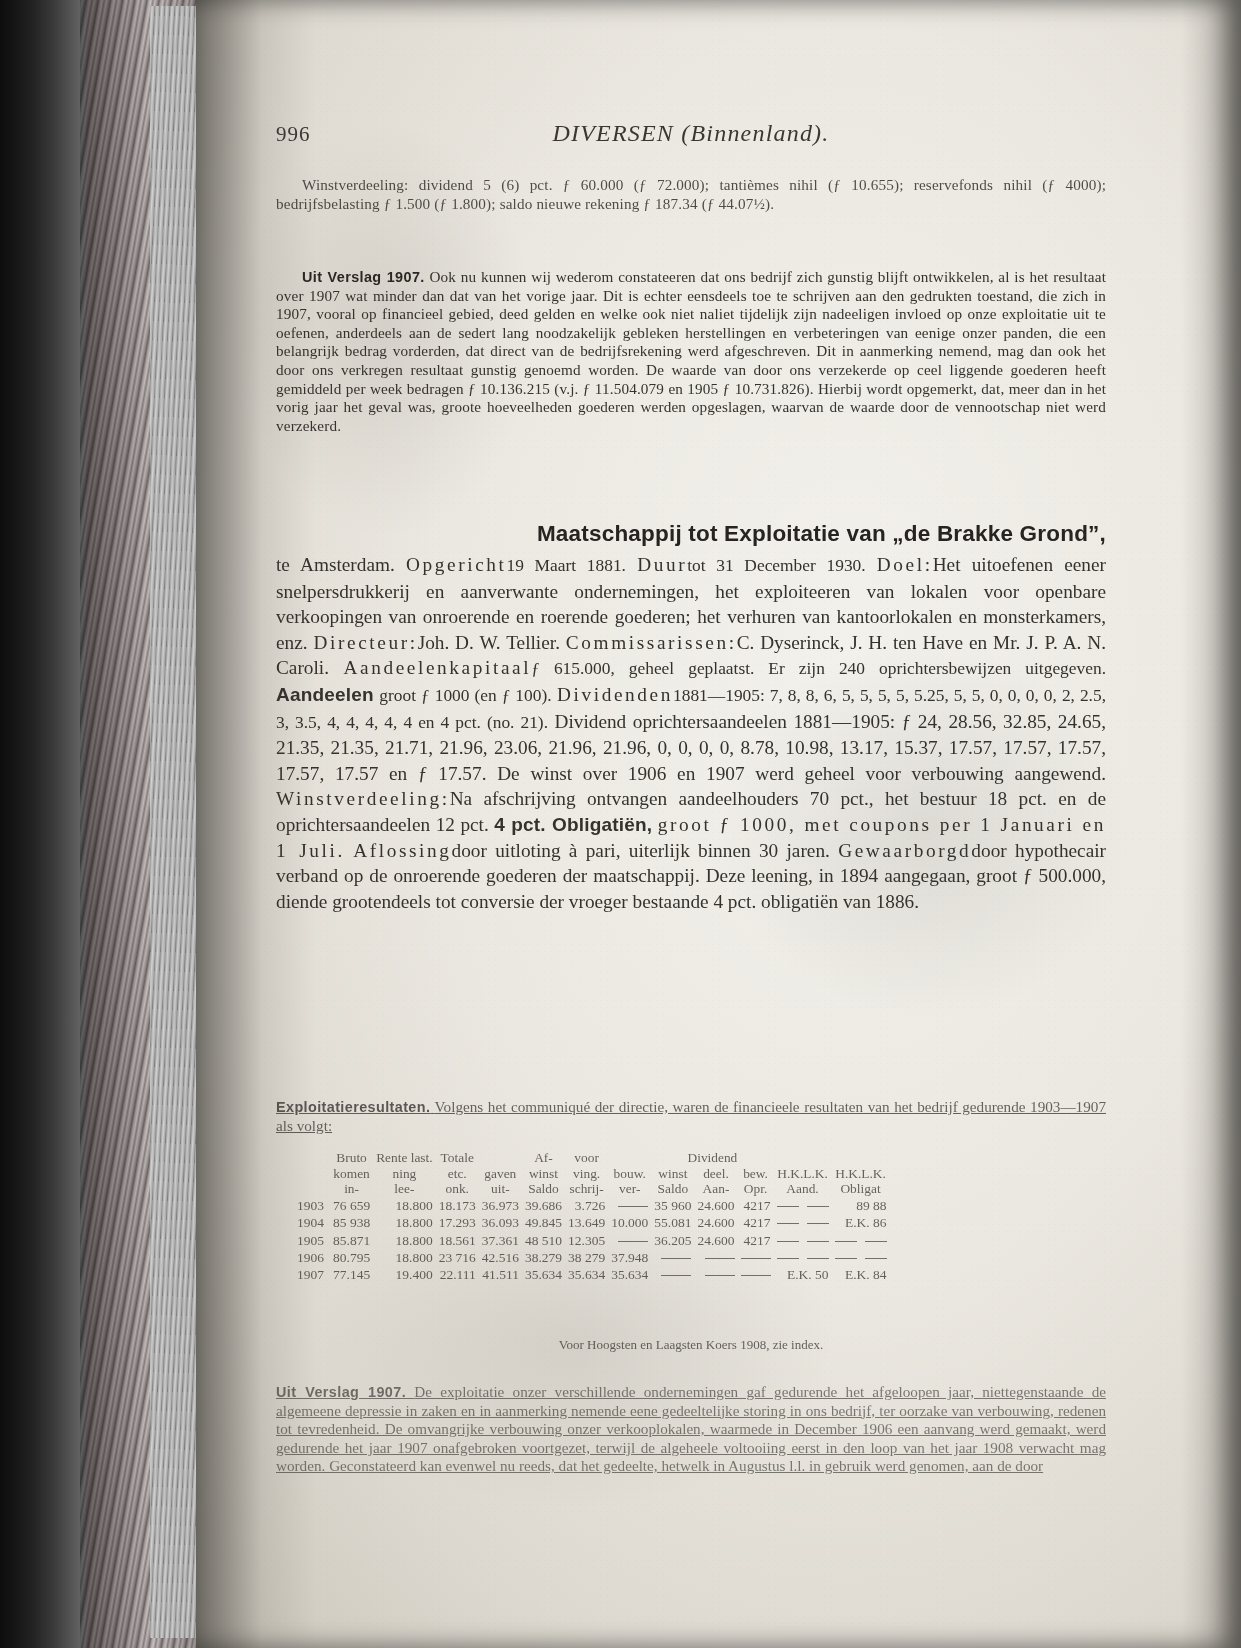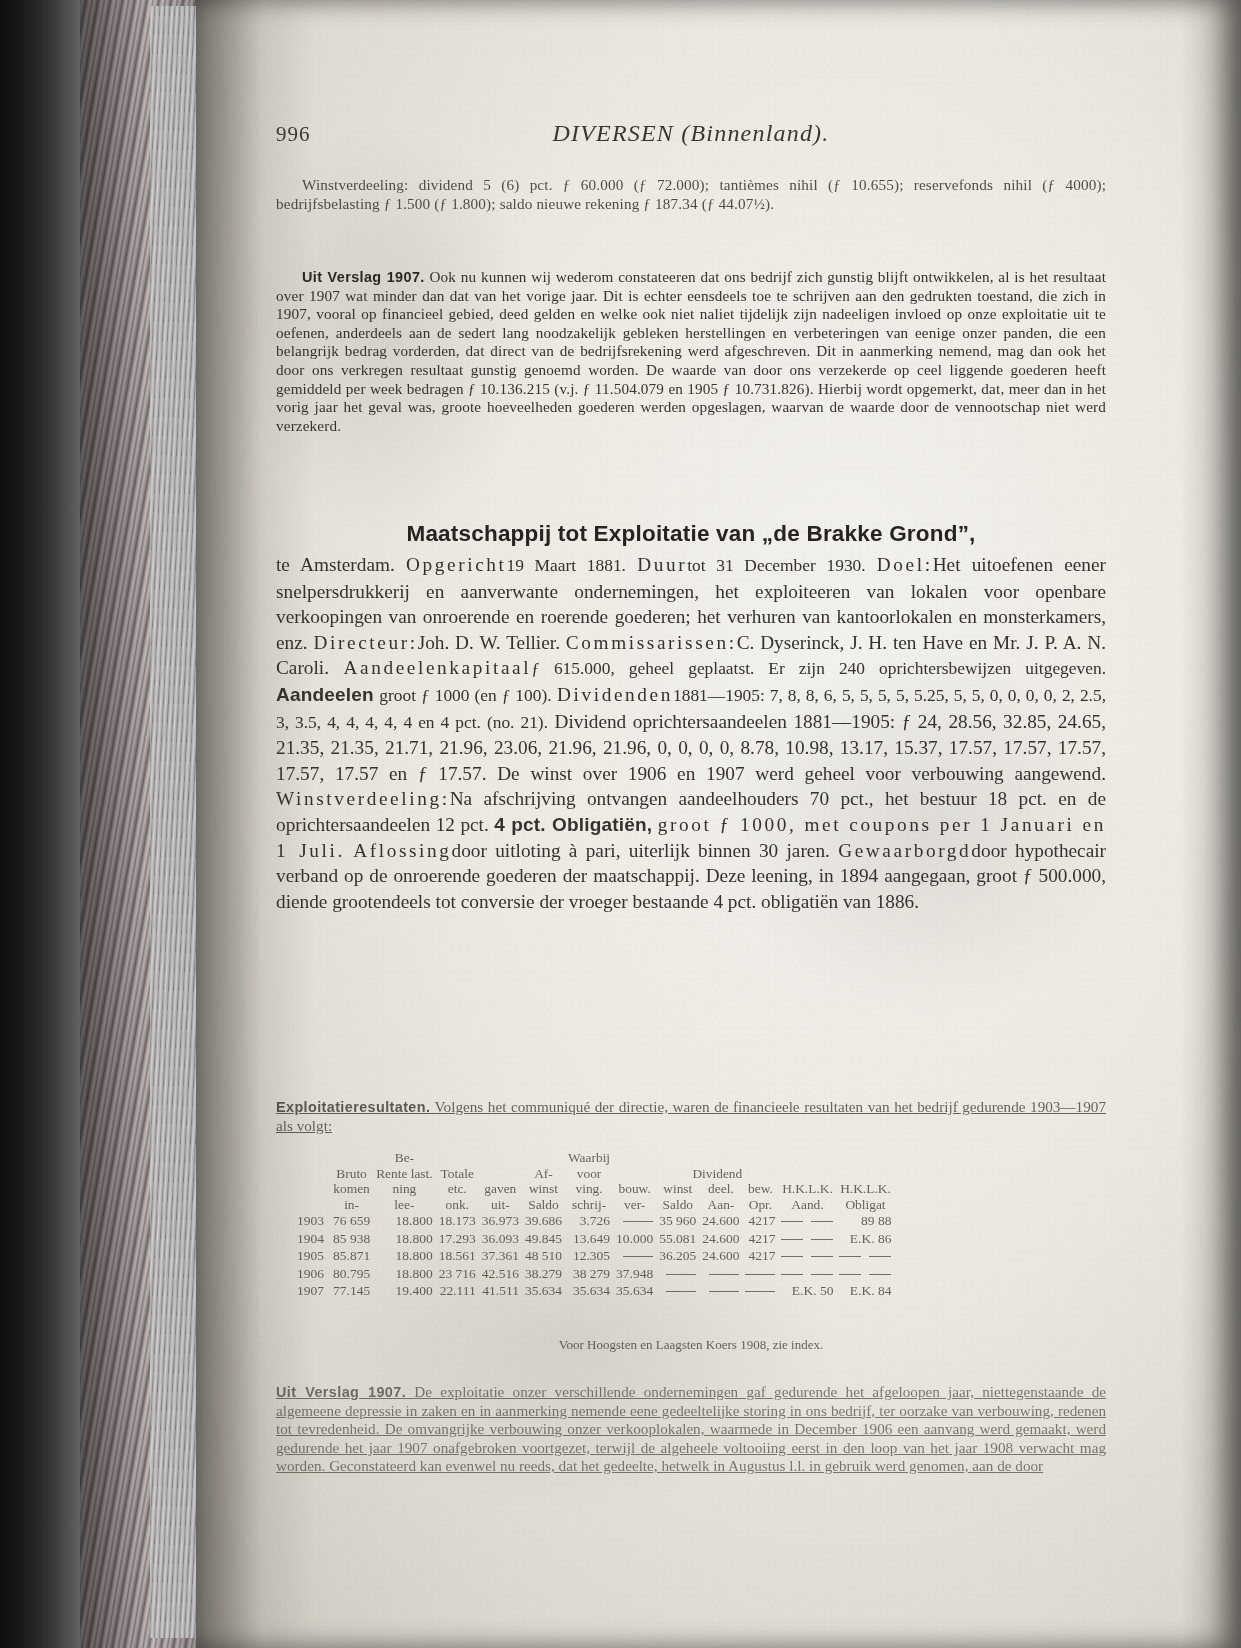--- a/index.html
+++ b/index.html
@@ -66,21 +66,21 @@
   .para{position:absolute;width:830px;font-size:15.2px;line-height:18.6px;
         text-align:justify;color:#35322d;letter-spacing:.15px;}
   .para.ind{text-indent:26px;}
 
   b.run{font-family:"Liberation Sans",sans-serif;font-weight:bold;
         font-size:14.4px;letter-spacing:.4px;color:#2b2824;}
 
   
   .company{position:absolute;left:0;width:830px;
        font-family:"Liberation Sans",sans-serif;font-weight:bold;
-       font-size:22.5px;letter-spacing:.2px;text-align:center;color:#262320;}
+       font-size:22.5px;letter-spacing:.2px;text-align:right;color:#262320;}
 
   .body2{position:absolute;width:830px;font-size:19.3px;line-height:25.6px;
         text-align:justify;color:#35322d;}
   .body2 .sp{letter-spacing:2.6px;}
   .body2 .bg{font-family:"Liberation Sans",sans-serif;font-weight:bold;
         font-size:19px;letter-spacing:.2px;margin-top:24px;}
   .body2 .nm{font-size:17.4px;}
 
   
   .fade1{opacity:.86;}
@@ -161,35 +161,20 @@
       <div class="smallpara ind fade2" style="top:1098px;">
         <b class="run">Exploitatieresultaten.</b>
         <span>Volgens het communiqué der directie, waren de financieele resultaten van het bedrijf gedurende 1903—1907 als volgt:</span>
       </div>
 
       <div class="tbl fade2" style="top:1150px;">
         <table class="ex">
           <thead>
             <tr>
               <td></td>
-              <td></td>
-              <td>Be-</td>
-              <td></td>
-              <td></td>
-              <td></td>
-              <td>Waarbij</td>
-              <td></td>
-              <td></td>
-              <td></td>
-              <td></td>
-              <td></td>
-              <td></td>
-            </tr>
-            <tr>
-              <td></td>
               <td>Bruto</td>
               <td>Rente last.</td>
               <td>Totale</td>
               <td></td>
               <td>Af-</td>
               <td>voor</td>
               <td></td>
               <td colspan="3">Dividend</td>
               <td></td>
               <td></td>

